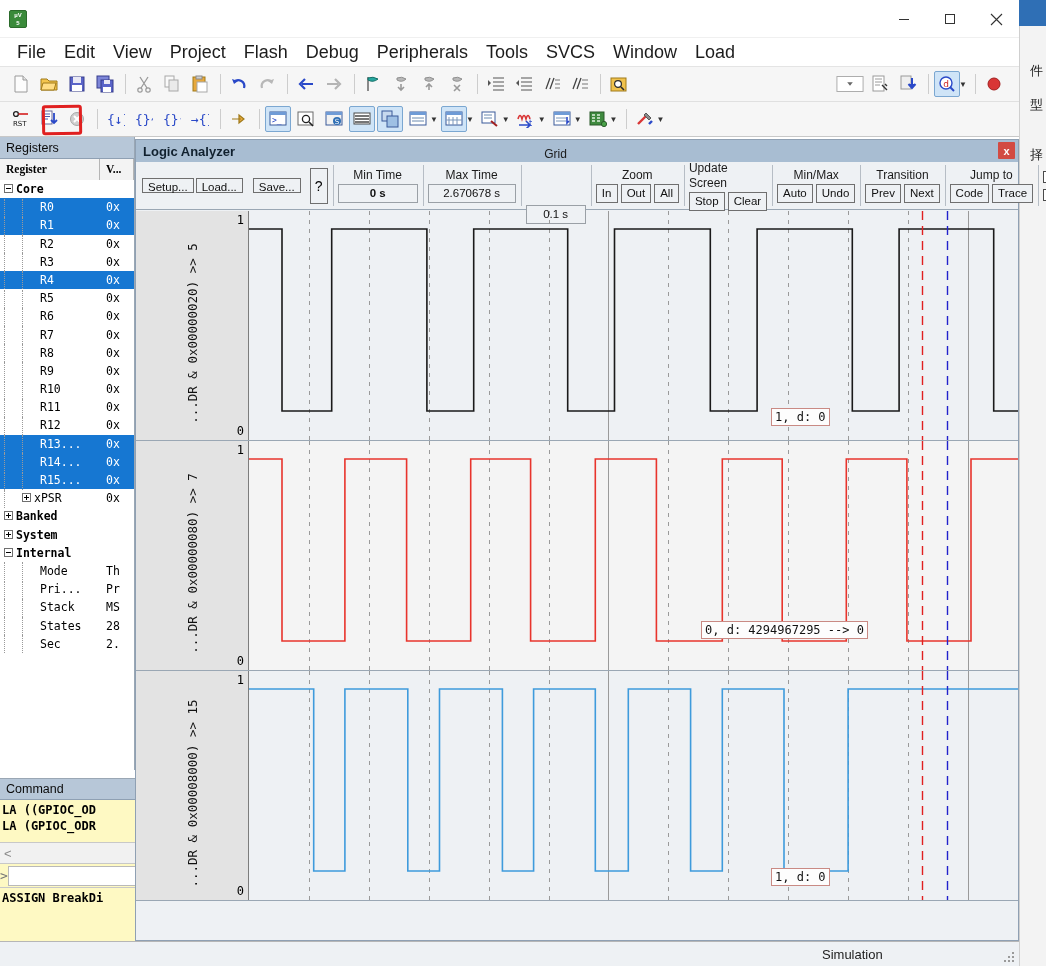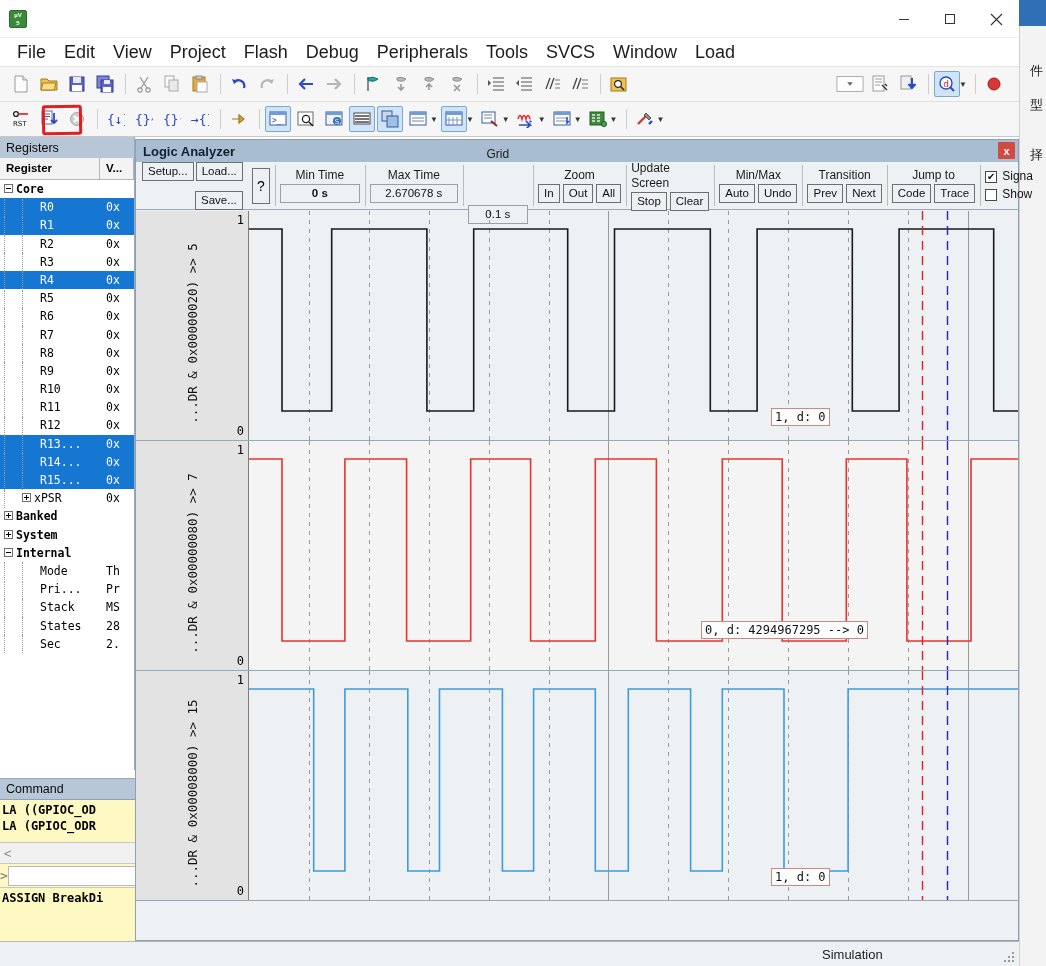--- a/index.html
+++ b/index.html
@@ -77,22 +77,22 @@
   #reg-pane{
     position:absolute; left:0; top:137px; width:135px; height:633px;
     background:#f0f0f0; border-right:1px solid #9aa7b4;
   }
   #reg-title{
     height:22px; background:#b7c7d8; color:#0b0b0b;
     font-size:12.5px; display:flex;align-items:center; padding-left:6px;
     border-bottom:1px solid #8fa0b3;
   }
   #reg-header{
-    height:21px; background:#c4b5fd; display:flex; align-items:flex-end;
-    border-bottom:1px solid #b5b5b5; font-family:Liberation Sans, sans-serif;
+    height:21px; background:#c4b5fd; display:flex; align-items:center;
+    border-bottom:1px solid #b5b5b5; font-family:Liberation Serif, serif;
     font-size:11.5px; font-weight:bold;
   }
   .rh-col{ padding-left:6px; border-right:1px solid #b5b5b5; height:21px; line-height:21px;
            background:#f3f3f3;}
   #reg-list{
     position:absolute; left:0; top:43px; width:134px; height:590px;
     background:#ffffff; overflow:hidden;
     font-family:"DejaVu Sans Mono", monospace; font-size:11.5px;
   }
   .reg-row{ height:18.2px; display:flex; align-items:center; white-space:nowrap; }
@@ -163,21 +163,21 @@
   .tg-row{ display:flex; gap:3px; }
   .btn{
     border:1px solid #6f6f6f; background:#eef1f4; font-size:11.5px; color:#111;
     padding:1px 5px; line-height:15px; min-width:22px; text-align:center;
     font-family:"Liberation Sans",sans-serif;
   }
   .fld{
     border:1px solid #9aa0a6; background:#eef1f4; font-size:11.5px; color:#111;
     padding:1px 6px; line-height:15px; text-align:center; min-width:56px;
   }
-  .stackg{ display:flex; flex-direction:column; gap:10px; justify-content:center; padding:16px 4px;}
+  .stackg{ display:flex; flex-direction:row; gap:10px; justify-content:center; padding:16px 4px;}
   .qmark{ display:flex;align-items:center;justify-content:center; font-size:14px;
           border:1px solid #6f6f6f; width:18px; height:36px; background:#eef1f4;}
   .chkrow{ display:flex; align-items:center; gap:5px; font-size:12px; color:#111; line-height:15px;}
   .chkbox{ width:12px;height:12px;border:1px solid #4a4a4a; background:#fff;
            display:flex;align-items:center;justify-content:center; font-size:10px; color:#111;}
 
   
   #wave-area{ position:absolute; left:0; top:71px; width:882px; height:832px; }
   .wrow{ position:relative; height:230px; border-bottom:1px solid #9aa7b4; overflow:hidden;}
   .wrow.alt{ background:#f4f4f4; }

